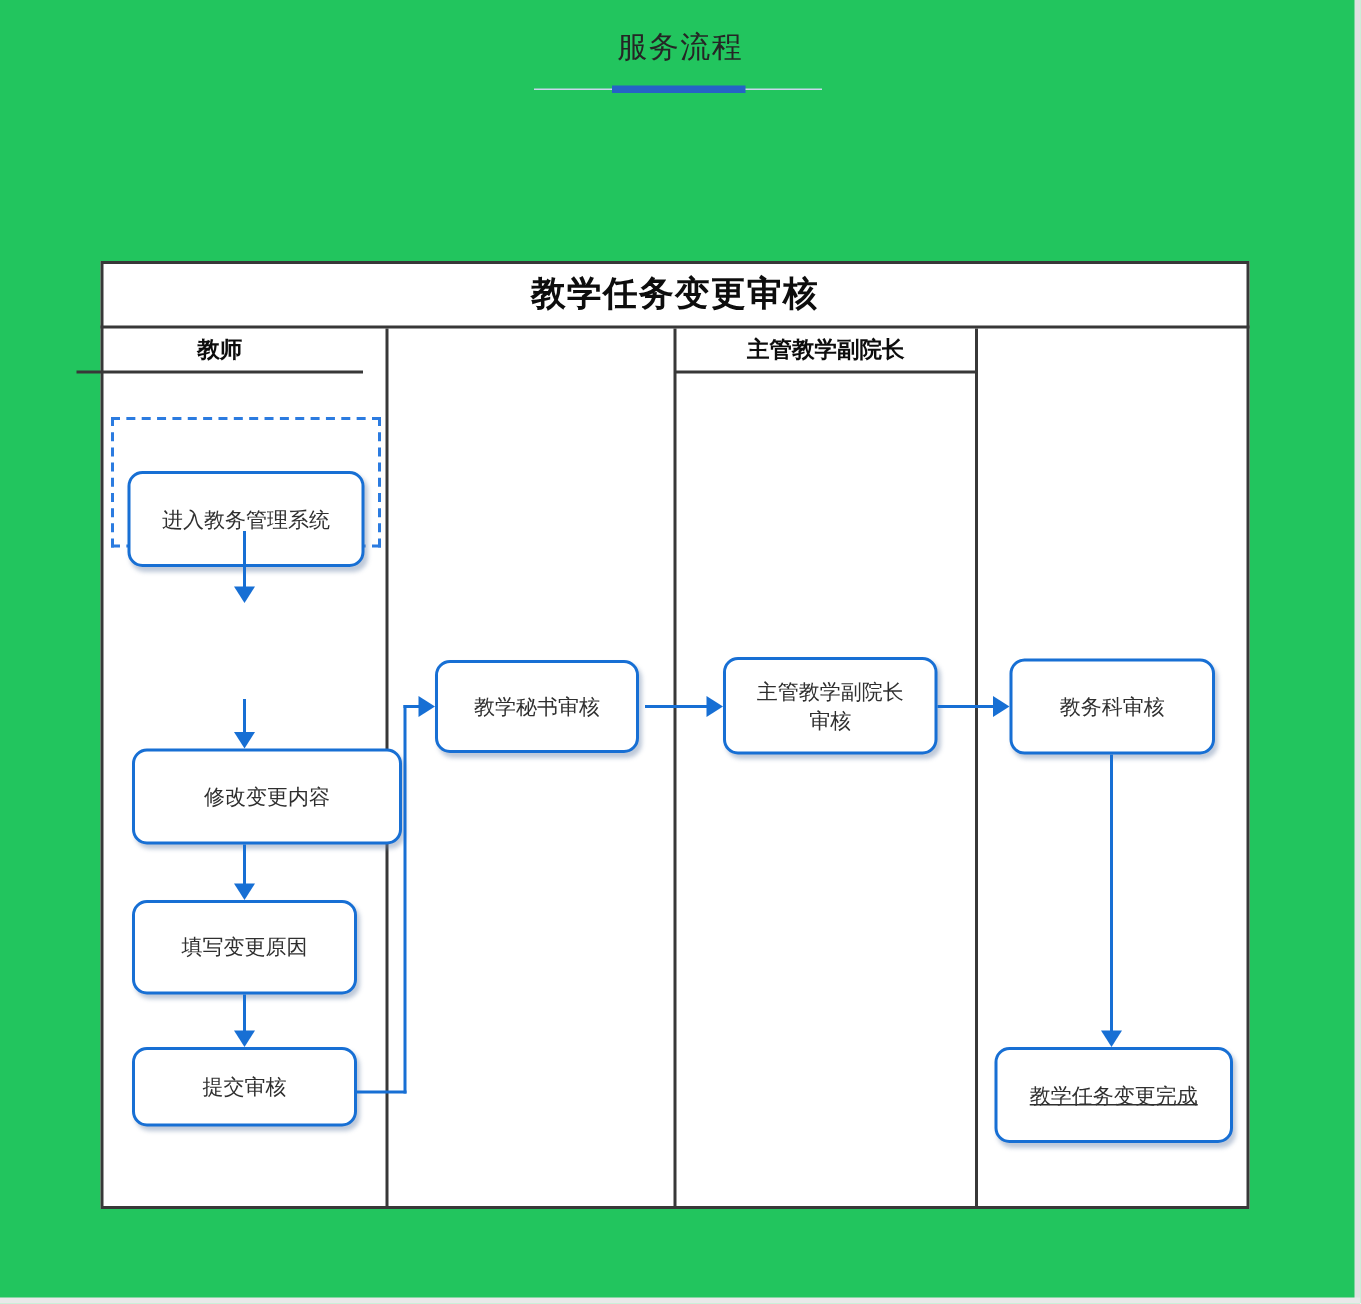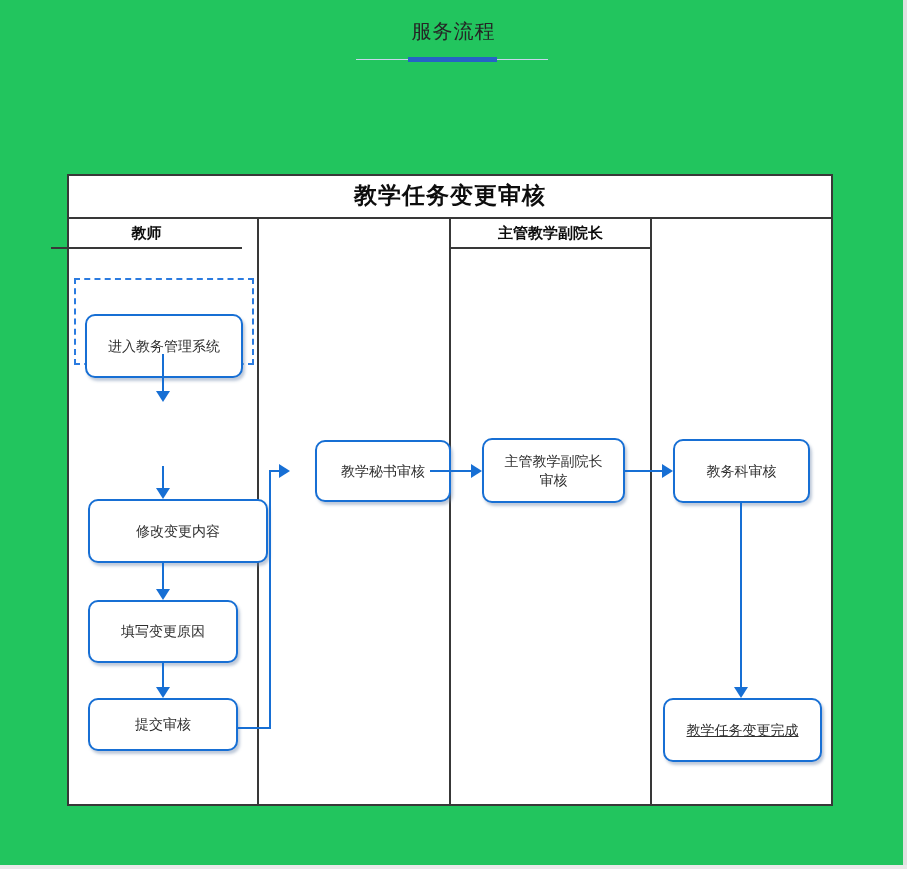--- a/index.html
+++ b/index.html
@@ -51,21 +51,21 @@
   }
   .dashed-box{
     position:absolute; box-sizing:border-box;
     border:2px dashed #2b7be0; background:transparent;
   }
   .n-enter   {left:85px;  top:290px; width:158px; height:64px;margin-top:24px;}
   .n-change  {left:89px;  top:402px; width:149px; height:64px;}
   .n-modify  {left:88px;  top:499px; width:180px; height:64px;}
   .n-reason  {left:88px;  top:600px; width:150px; height:63px;}
   .n-submit  {left:88px;  top:698px; width:150px; height:53px;}
-  .n-secr    {left:290px; top:440px; width:136px; height:62px;margin-left:25px;}
+  .n-secr    {left:290px; top:440px; width:136px; height:62px;}
   .n-dean    {left:482px; top:438px; width:143px; height:65px;}
   .n-office  {left:673px; top:439px; width:137px; height:64px;}
   .n-done    {left:663px; top:698px; width:159px; height:64px;text-decoration:underline;}
   .d-start   {left:74px;  top:278px; width:180px; height:87px;}
   
   .vline{position:absolute; width:2px; background:#176fd4;}
   .hline{position:absolute; height:2px; background:#176fd4;}
   .arr-down{position:absolute; width:0; height:0;
     border-left:7px solid transparent; border-right:7px solid transparent;
     border-top:11px solid #176fd4;}

